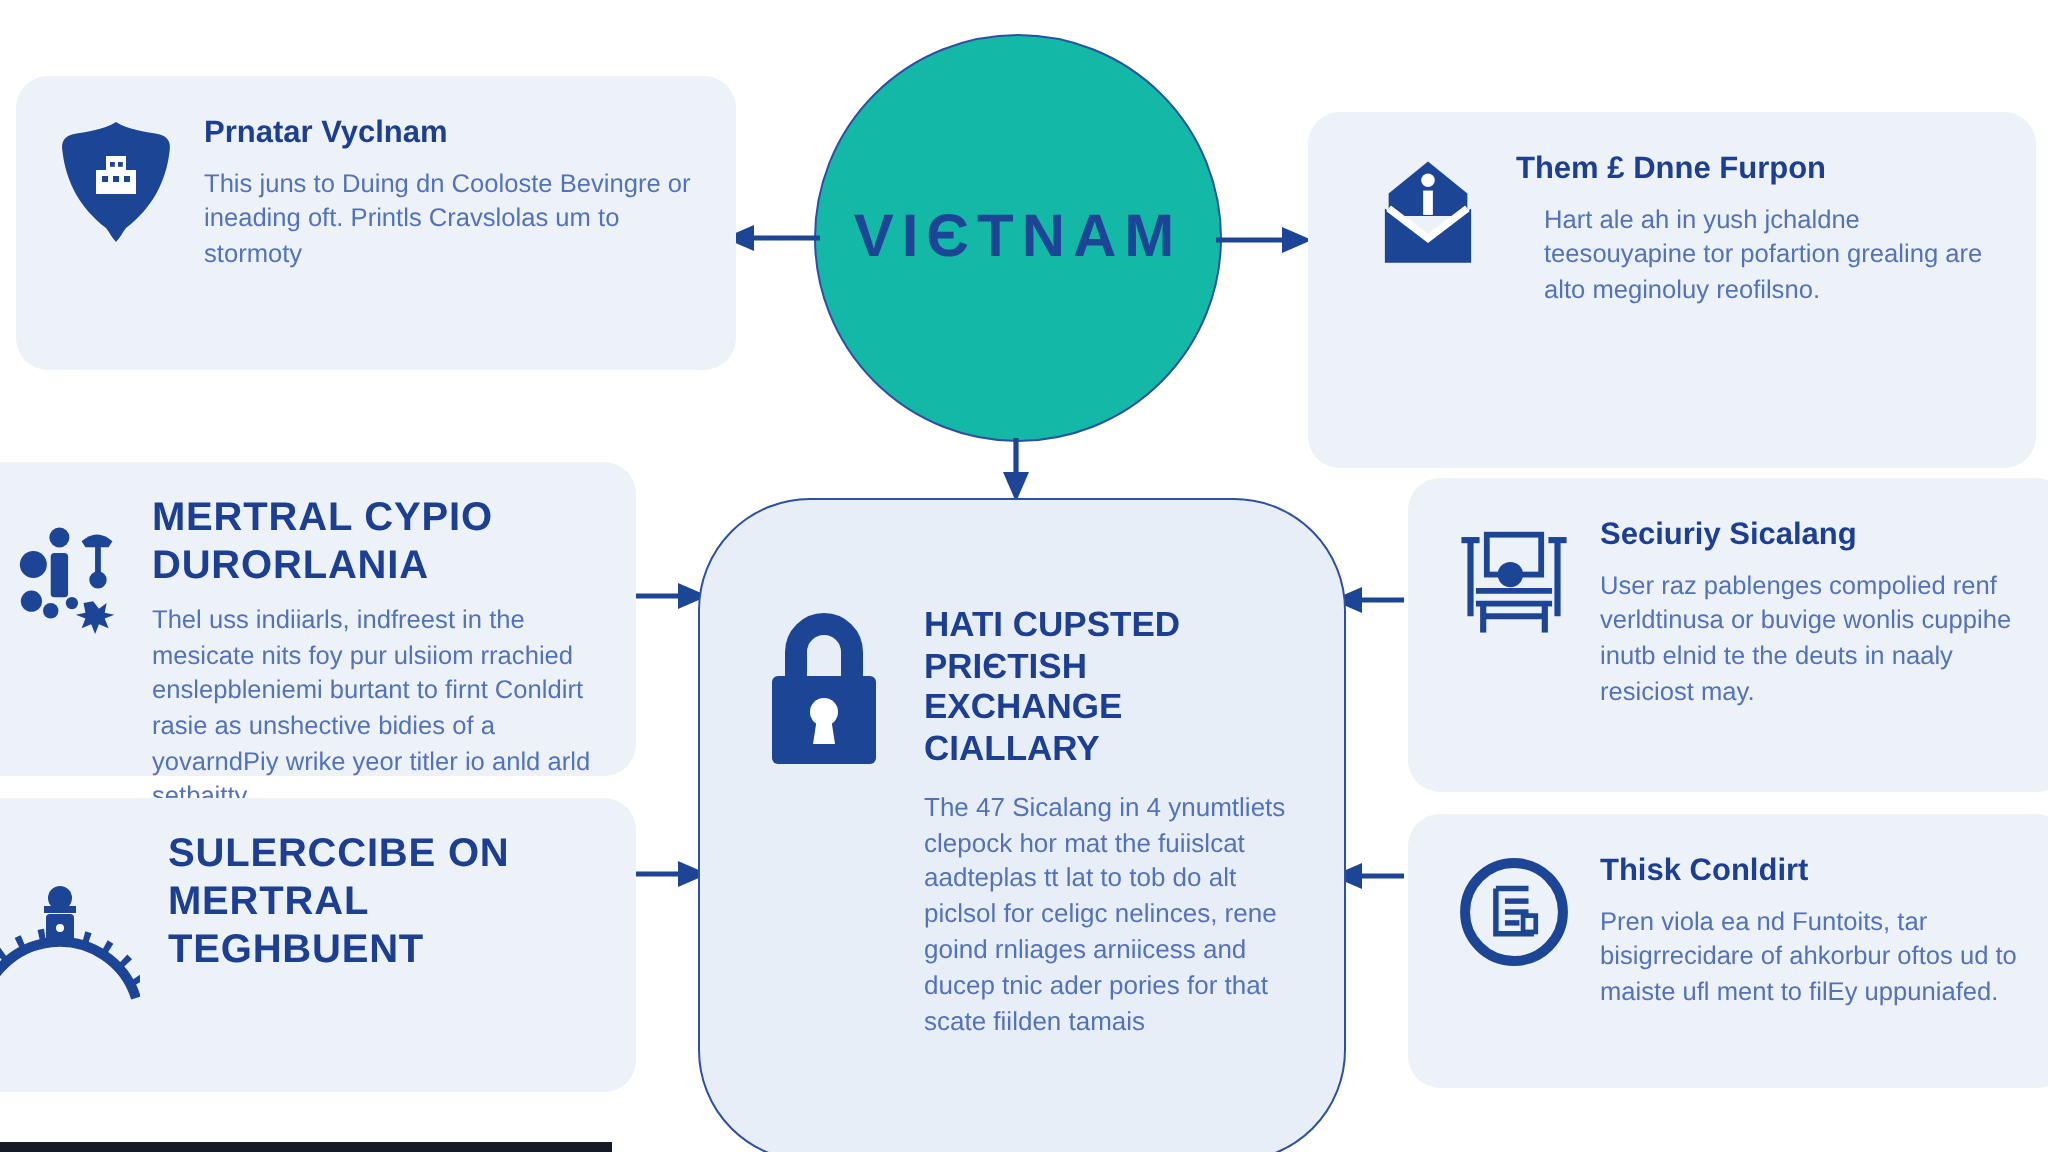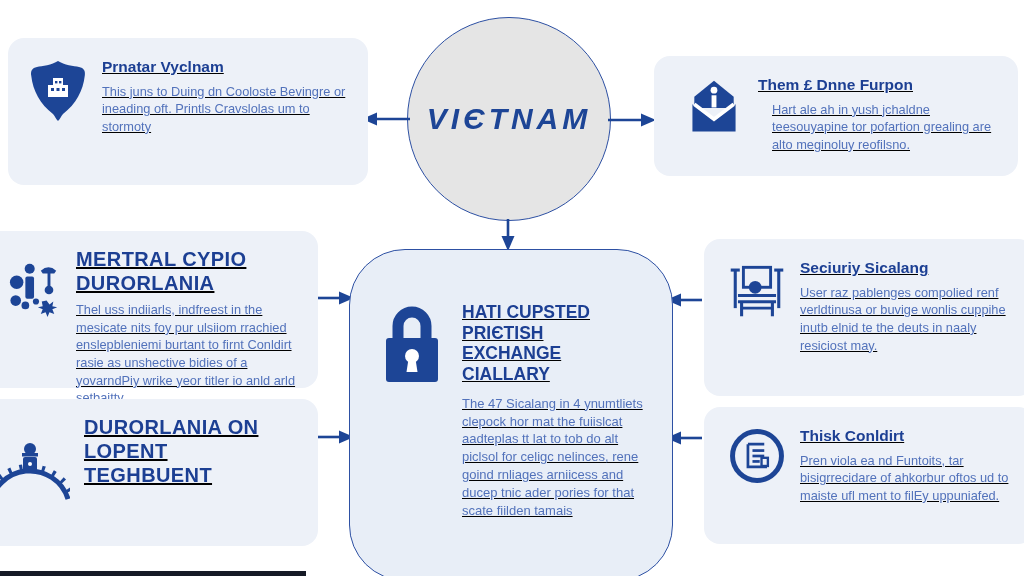--- a/index.html
+++ b/index.html
@@ -1,27 +1,27 @@
 <!DOCTYPE html>
 <html><head>
 <meta charset="utf-8">
 <style>
   html,body{margin:0;padding:0;background:#ffffff;}
   #stage{position:relative;width:1024px;height:576px;overflow:hidden;background:#ffffff;
          font-family:"Liberation Sans",sans-serif;}
   .card{position:absolute;background:#edf1f8;border-radius:16px;}
-  .card-inner{display:flex;align-items:flex-start;gap:14px;padding:20px 16px 16px 20px;text-decoration:underline;}
+  .card-inner{display:flex;align-items:flex-start;gap:14px;padding:20px 16px 16px 20px;}
   .icon-wrap{flex:0 0 auto;}
   .txt{flex:1 1 auto;min-width:0;}
   .card-title{font-weight:bold;color:#1c3f93;font-size:15.5px;line-height:1.2;margin-bottom:6px;}
   .card-title.caps{text-transform:none;font-size:20px;letter-spacing:.4px;max-width:215px;}
   .card-body{color:#5272bb;font-size:12.8px;line-height:1.38;}
   
   #center-node{position:absolute;left:407px;top:17px;width:202px;height:202px;border-radius:50%;
-               background:#e5e5e5;border:1.5px solid #2d50a3;display:flex;align-items:center;justify-content:center;font-style:italic;}
+               background:#14b8a6;border:1.5px solid #2d50a3;display:flex;align-items:center;justify-content:center;}
   #center-label{font-size:30px;font-weight:bold;color:#1d4596;letter-spacing:4px;}
   
   #center-box{position:absolute;left:349px;top:249px;width:322px;height:330px;border-radius:56px;
               background:#e8eef7;border:1.2px solid #2d50a3;}
   #center-box .card-inner{padding:52px 22px 0 30px;gap:18px;}
   #center-box .cb-title span{display:block;font-weight:bold;color:#1c3f93;font-size:17.5px;line-height:1.18;}
   #center-box .card-body{margin-top:10px;font-size:13px;max-width:200px;}
   .arrow{position:absolute;}
   .dark-bar{position:absolute;left:0;top:571px;width:306px;height:5px;background:#151a26;}
   svg{display:block;}
@@ -92,21 +92,21 @@
           <rect x="34" y="30" width="3" height="3" fill="#1d4596"></rect>
         </svg>
       </div>
       <div class="txt">
         <div class="card-title">Prnatar Vyclnam</div>
         <div class="card-body" style="max-width:250px;">This juns to Duing dn Cooloste Bevingre or ineading oft. Printls Cravslolas um to stormoty</div>
       </div>
     </div>
   </div>
 
-  <div class="card" style="left:654px;top:56px;width:364px;height:120px;">
+  <div class="card" style="left:654px;top:56px;width:364px;height:178px;">
     <div class="card-inner" style="padding-left:30px;">
       <div class="icon-wrap">
         <svg width="60" height="62" viewBox="0 0 64 64">
           <path fill="#1d4596" d="M32 4 L53 21 V33 H11 V21 Z"></path>
           <circle cx="32" cy="14" r="3.6" fill="#ffffff"></circle>
           <rect x="29.4" y="19.5" width="5.2" height="13" fill="#ffffff"></rect>
           <path fill="#1d4596" d="M9 29 L32 47 L55 29 V58 H9 Z"></path>
           <path d="M11 29 L32 45 L53 29" stroke="#ffffff" stroke-width="4" fill="none"></path>
         </svg>
       </div>
@@ -146,21 +146,21 @@
         <svg width="76" height="84" viewBox="0 0 76 84">
           <path d="M-4 80 A40 40 0 0 1 74 72" stroke="#1d4596" stroke-width="5" fill="none"></path>
           <path d="M-10 80 A46 46 0 0 1 78 70" stroke="#1d4596" stroke-width="9" fill="none" stroke-dasharray="3 8"></path>
           <rect x="28" y="26" width="16" height="3.5" fill="#1d4596"></rect>
           <circle cx="36" cy="22" r="6" fill="#1d4596"></circle>
           <rect x="29" y="30" width="14" height="15" rx="2" fill="#1d4596"></rect>
           <circle cx="36" cy="37" r="2" fill="#ffffff"></circle>
         </svg>
       </div>
       <div class="txt">
-        <div class="card-title caps">DURORLANIA ON LOPENT TEGHBUENT</div>
+        <div class="card-title caps">SULERCCIBE ON MERTRAL TEGHBUENT</div>
       </div>
     </div>
   </div>
 
   <div class="card" style="left:704px;top:239px;width:330px;height:157px;">
     <div class="card-inner" style="padding-left:24px;">
       <div class="icon-wrap">
         <svg width="58" height="62" viewBox="0 0 64 64">
           <line x1="8" y1="10" x2="8" y2="52" stroke="#1d4596" stroke-width="3.4"></line>
           <line x1="3" y1="10" x2="13" y2="10" stroke="#1d4596" stroke-width="3.4"></line>

